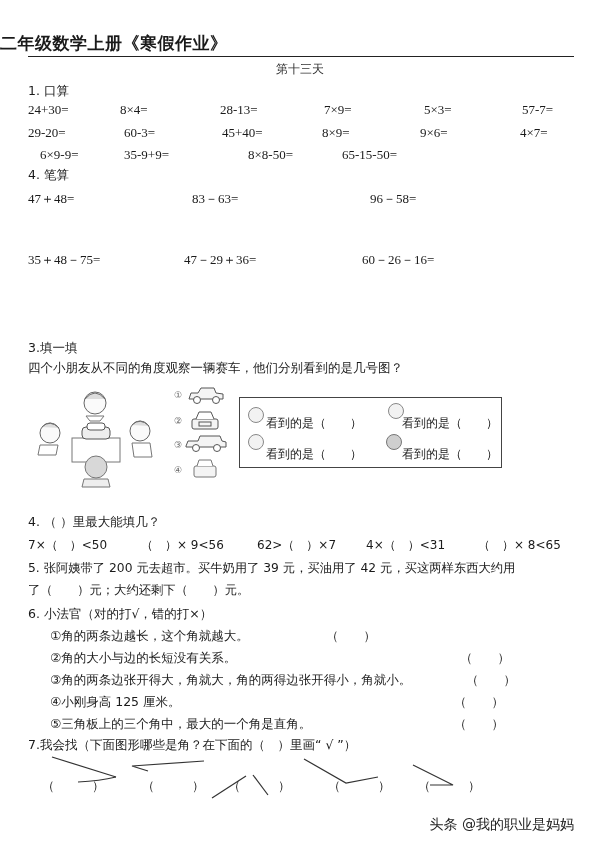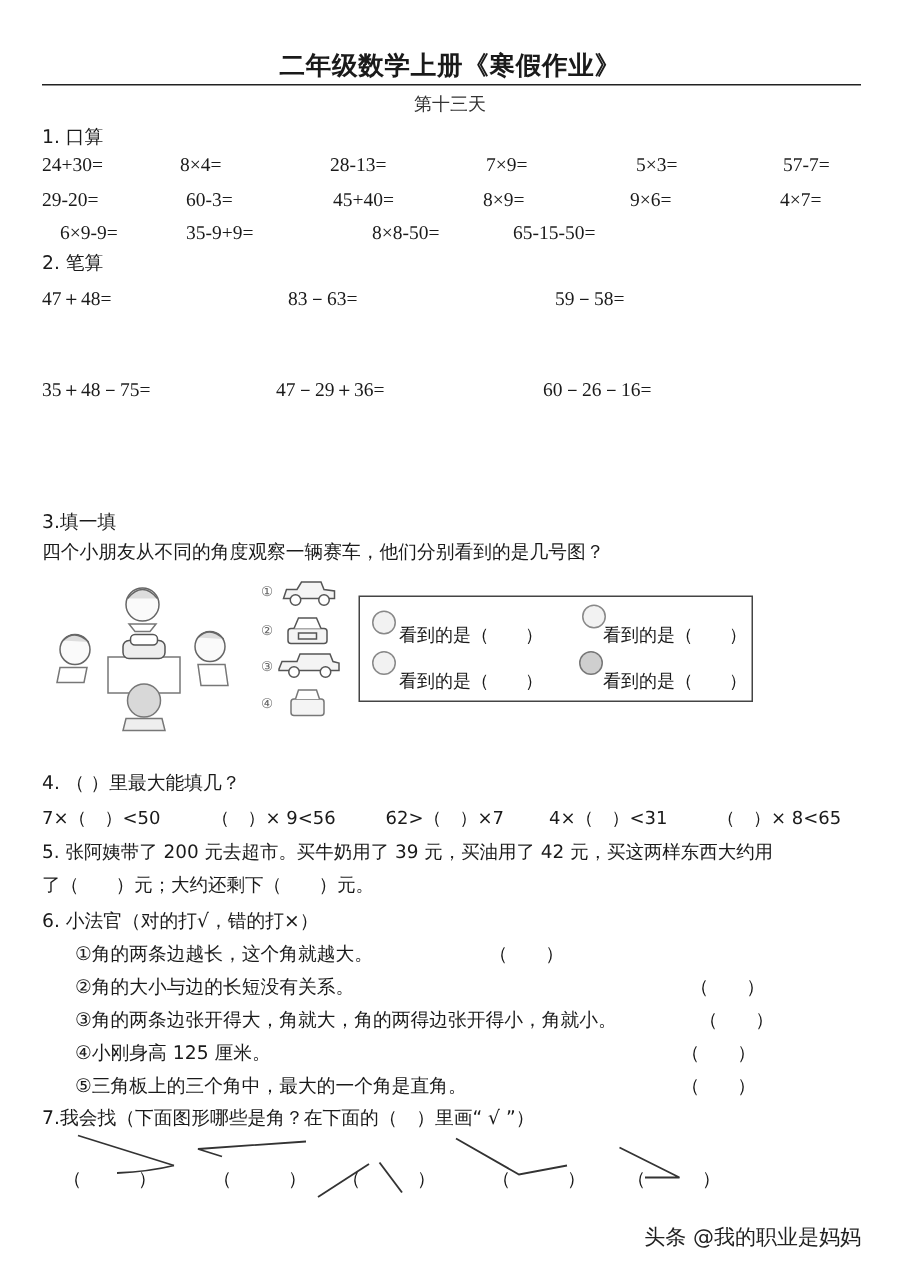--- a/index.html
+++ b/index.html
@@ -5,21 +5,21 @@
   * { box-sizing: border-box; margin: 0; padding: 0; }
   html, body { width: 600px; height: 848px; background: #ffffff; overflow: hidden; }
   body {
     position: relative;
     font-family: "DejaVu Serif", "Liberation Serif", serif;
     color: #1a1a1a;
     font-size: 13px;
   }
   .abs { position: absolute; white-space: nowrap; }
   .title {
-    left: 0; width: 600px; top: 32px; text-align: center;
+    left: 0; width: 600px; top: 32px; 
     font-size: 17px; font-weight: bold; letter-spacing: 0.5px;
   }
   .rule { left: 28px; width: 546px; top: 56px; height: 0; border-top: 1.3px solid #222; }
   .subtitle { left: 0; width: 600px; top: 61px; text-align: center; font-size: 12px; color: #333; }
   .sec { font-size: 13px; }
   .eq { font-size: 13px; font-family: "Liberation Serif", "DejaVu Serif", serif; }
   .cjk { font-family: "DejaVu Sans", sans-serif; font-size: 12.5px; }
   .view-box {
     left: 239px; top: 397px; width: 263px; height: 71px;
     border: 1.2px solid #444;
@@ -58,25 +58,25 @@
   <div class="abs eq" style="left:322px;top:125px;">8×9=</div>
   <div class="abs eq" style="left:420px;top:125px;">9×6=</div>
   <div class="abs eq" style="left:520px;top:125px;">4×7=</div>
 
   <div class="abs eq" style="left:40px;top:147px;">6×9-9=</div>
   <div class="abs eq" style="left:124px;top:147px;">35-9+9=</div>
   <div class="abs eq" style="left:222px;top:147px;margin-left:26px;">8×8-50=</div>
   <div class="abs eq" style="left:342px;top:147px;">65-15-50=</div>
 </div>
 
-<div class="abs sec cjk" style="left:28px;top:167px;">2. 笔算</div>
+<div class="abs sec cjk" style="left:28px;top:167px;">4. 笔算</div>
 <div>
   <div class="abs eq" style="left:28px;top:190px;text-align:center;">47＋48=</div>
   <div class="abs eq" style="left:192px;top:190px;">83－63=</div>
-  <div class="abs eq" style="left:370px;top:190px;">59－58=</div>
+  <div class="abs eq" style="left:370px;top:190px;">96－58=</div>
   <div class="abs eq" style="left:28px;top:251px;">35＋48－75=</div>
   <div class="abs eq" style="left:184px;top:251px;">47－29＋36=</div>
   <div class="abs eq" style="left:362px;top:251px;">60－26－16=</div>
 </div>
 
 <div class="abs sec cjk" style="left:28px;top:340px;">3.填一填</div>
 <div class="abs cjk" style="left:28px;top:360px;font-size:12.5px;">四个小朋友从不同的角度观察一辆赛车，他们分别看到的是几号图？</div>
 
 <svg style="left:30px;top:383px;" width="130" height="110" viewBox="0 0 130 110">
 

